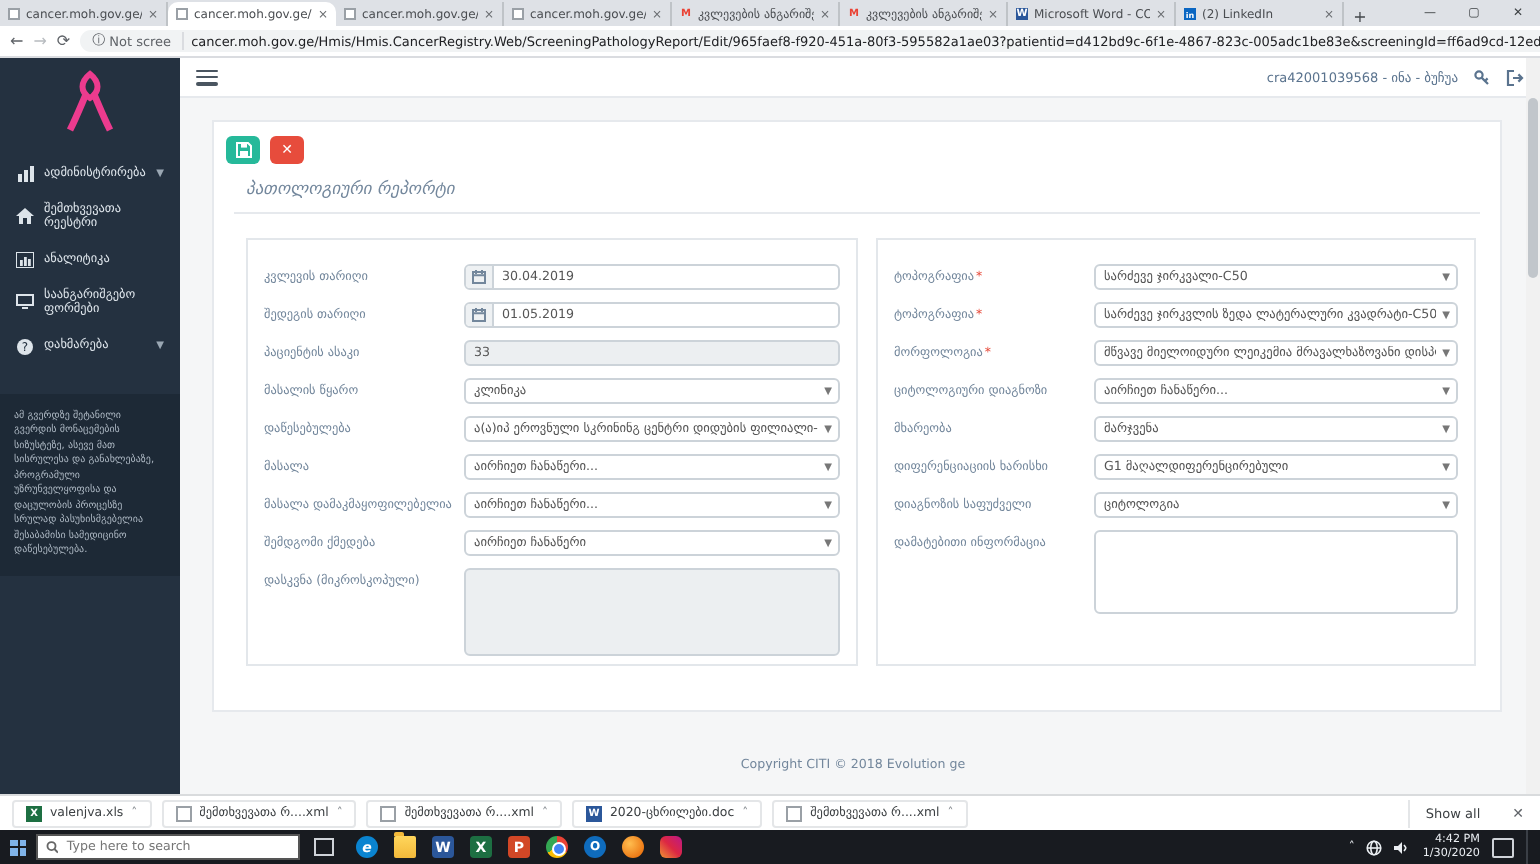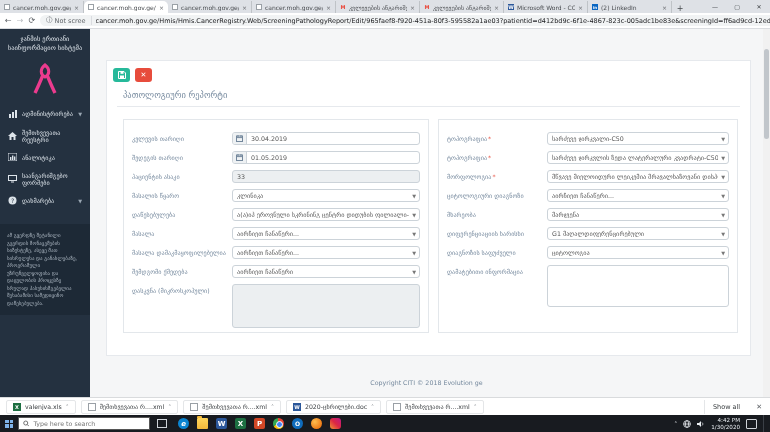--- a/index.html
+++ b/index.html
@@ -51,21 +51,21 @@
   .tb-right { margin-left:auto; display:flex; align-items:center; gap:8px; color:#5a738e; font-size:6.5px; }
   .tb-ic { cursor:pointer; display:flex; }
 
   
   .content { position:absolute; left:90px; top:20px; width:673px; height:348px; }
   .card { position:absolute; left:16px; top:11px; width:645px; height:296px; background:#fff; border:1px solid #e6e9ed; }
   .btnrow { display:flex; gap:5px; padding:7px 0 0 6px; }
   .btn { width:17px; height:14px; border-radius:3px; display:flex; align-items:center; justify-content:center; color:#fff; cursor:pointer; border:none; }
   .btn-save { background:#26b99a; }
   .btn-cancel { background:#e74c3c; font-size:7px; }
-  .card-title { padding:8px 0 0 16px; font-size:8.5px; color:#73879c; }
+  .card-title { padding:8px 0 0 16px; font-size:8.5px; color:#73879c;font-style:italic; }
   .card-div { margin:6px 10px 0; border-bottom:1px solid #e6e9ed; }
   .fieldset { position:absolute; top:58px; height:214px; border:1px solid #e3e7eb; background:#fff; padding:12px 8px 8px; }
   .fs-left { left:16px; width:306px; }
   .fs-right { left:331px; width:300px; }
   .row { display:flex; align-items:flex-start; margin-bottom:6px; }
   .lbl { width:100px; padding-top:3px; padding-right:6px; font-size:6.2px; color:#73879c; line-height:1.2; }
   .req { color:#e74c3c; margin-left:1px; }
   .ctl { flex:1; height:13px; border:1px solid #ccd3d9; border-radius:3px; background:#fff; display:flex; align-items:center; overflow:hidden; }
   .ctl .val { flex:1; padding:0 4px; font-size:6.3px; color:#555; white-space:nowrap; overflow:hidden; }
   .ctl .caret { padding:0 3px; color:#777; font-size:5px; }
@@ -185,21 +185,20 @@
       <span class="omni-url">cancer.moh.gov.ge/Hmis/Hmis.CancerRegistry.Web/ScreeningPathologyReport/Edit/965faef8-f920-451a-80f3-595582a1ae03?patientid=d412bd9c-6f1e-4867-823c-005adc1be83e&amp;screeningId=ff6ad9cd-12ed-4769-93bc-3494f9e9e372&amp;scree...</span>
 
     </div>
     <span class="ext-icon"></span>
 
   </div>
 
   <div class="page">
 
     <aside class="sidebar">
-      <div class="sb-title">ჯანმის ერთიანი საინფორმაციო სისტემა</div>
       <div class="ribbon-wrap">
         <svg width="26" height="32" viewBox="0 0 26 32">
           <path d="M13 2 C 8 6, 8 11, 13 14 C 18 11, 18 6, 13 2 Z" fill="none" stroke="#ec3b8e" stroke-width="3"></path>
           <path d="M11 12 C 8 19, 6 24, 3 30" stroke="#ec3b8e" stroke-width="3.4" fill="none"></path>
           <path d="M15 12 C 18 19, 20 24, 23 30" stroke="#ec3b8e" stroke-width="3.4" fill="none"></path>
         </svg>
       </div>
       <nav class="sb-menu">
         <div class="sb-item">
           <span class="sb-ic">
@@ -247,20 +246,42 @@
                 <text x="4.5" y="6.6" font-size="6" text-anchor="middle" fill="#243140" font-family="DejaVu Sans">?</text>
               </svg>
           </span>
           <span class="sb-lbl">დახმარება</span>
           <span class="sb-chev">▼</span>
         </div>
       </nav>
       <div class="sb-note">ამ გვერდზე შეტანილი გვერდის მონაცემების სიზუსტეზე, ასევე მათ სისრულესა და განახლებაზე, პროგრამული უზრუნველყოფისა და დაცულობის პროცესზე სრულად პასუხისმგებელია შესაბამისი სამედიცინო დაწესებულება.</div>
     </aside>
 
+    <div class="topbar">
+      <div class="hamburger">
+          <i></i>
+          <i></i>
+          <i></i>
+        </div>
+      <div class="tb-right">
+        <span>cra42001039568 - ინა - ბუჩუა</span>
+        <span class="tb-ic">
+          <svg width="8" height="8" viewBox="0 0 8 8">
+              <circle cx="2.5" cy="2.5" r="1.8" fill="none" stroke="#5a738e" stroke-width="1.1"></circle>
+              <path d="M3.8 3.8 L7 7 M5.5 5.5 L6.8 4.2" stroke="#5a738e" stroke-width="1.1" fill="none"></path>
+            </svg>
+        </span>
+        <span class="tb-ic">
+          <svg width="9" height="8" viewBox="0 0 9 8">
+              <path d="M4 0.5 H1 V7.5 H4" fill="none" stroke="#5a738e" stroke-width="1.1"></path>
+              <path d="M3.5 4 H8 M6.2 2.2 L8 4 L6.2 5.8" fill="none" stroke="#5a738e" stroke-width="1.1"></path>
+            </svg>
+        </span>
+      </div>
+    </div>
 
     <div class="content">
       <div class="card">
         <div class="btnrow">
           <button class="btn btn-save">
             <svg width="8" height="8" viewBox="0 0 8 8">
                 <path d="M0.5 0.5 H6 L7.5 2 V7.5 H0.5 Z" fill="none" stroke="#fff" stroke-width="1"></path>
                 <rect x="2" y="4.5" width="4" height="3" fill="#fff"></rect>
                 <rect x="2.5" y="0.8" width="3" height="2" fill="#fff"></rect>
               </svg>

